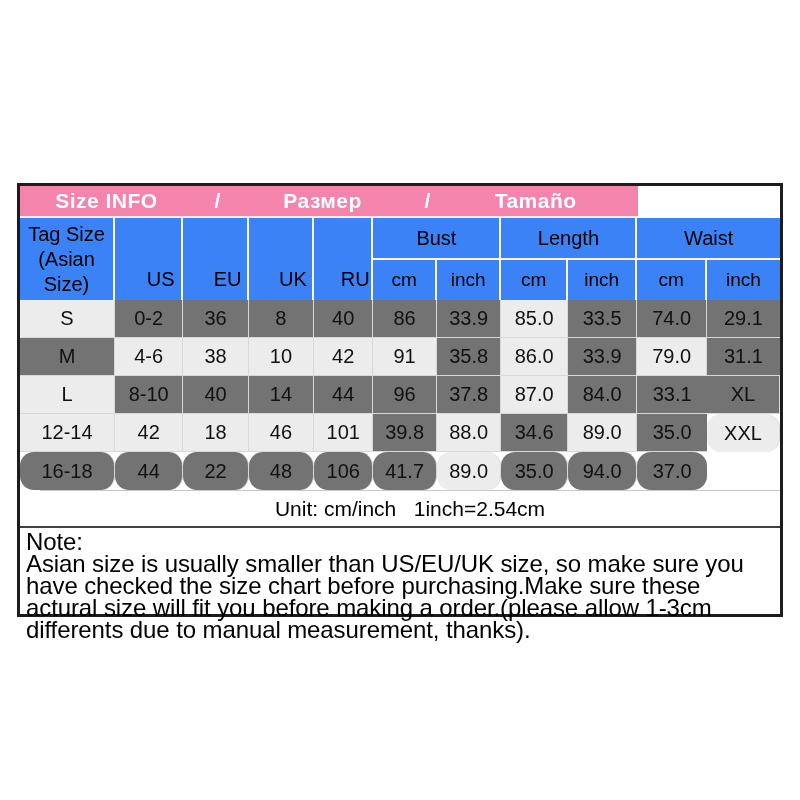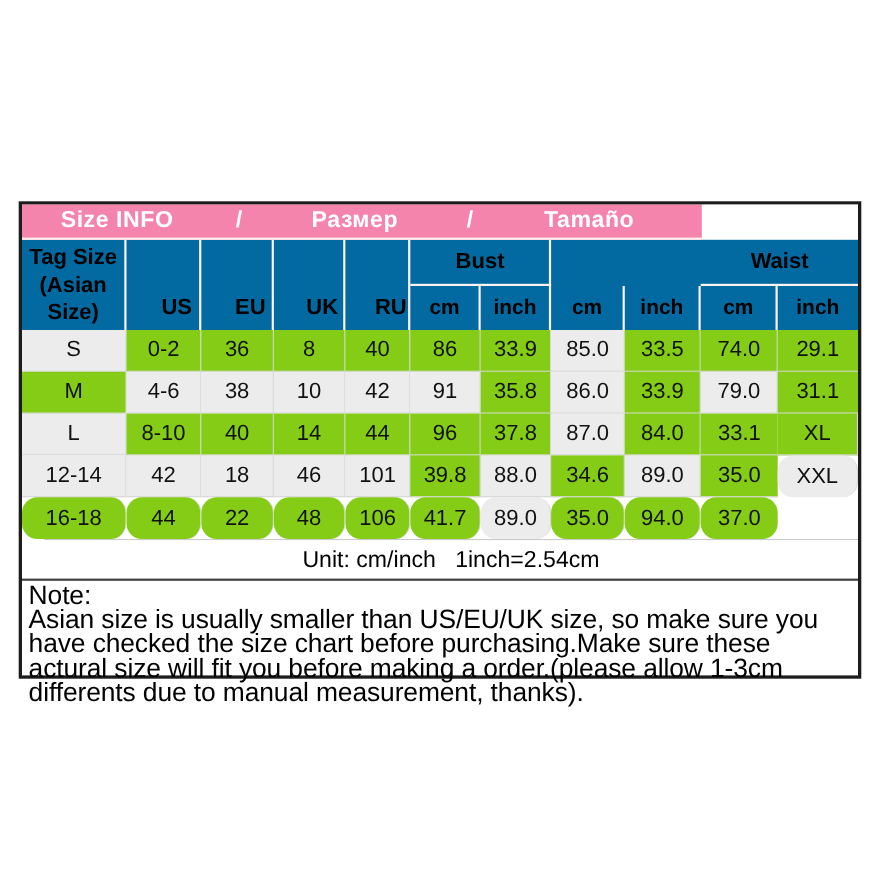--- a/index.html
+++ b/index.html
@@ -21,41 +21,41 @@
   .banner-pink span{
     position:absolute;top:50%;transform:translate(-50%,-52%);
     color:#fff;font-weight:bold;font-size:21px;letter-spacing:.5px;white-space:nowrap;
   }
   .banner-blank{flex:1;background:#ffffff;}
   
   .hdr{
     display:grid;flex:0 0 82px;
     grid-template-columns:12.5% 9% 8.6% 8.6% 7.8% 8.35% 8.5% 8.75% 9.15% 9.15% 9.6%;
     grid-template-rows:42px 40px;
-    background:#0369a1;font-weight:bold;font-size:20px;
+    background:#3b82f6;font-weight:normal;font-size:20px;
   }
   .hcell{
     display:flex;align-items:center;justify-content:center;
     border-right:2px solid #fdf3f1;box-sizing:border-box;color:#000;
   }
   .hcell.lastcol{border-right:none;}
   .tagcell{grid-row:1 / 3;flex-direction:column;line-height:25px;text-align:center;}
   .regioncell{grid-row:1 / 3;align-items:flex-end;padding-bottom:9px;padding-left:25px;}
   .groupcell{border-bottom:2px solid #fdf3f1;}
   .subcell{font-size:19px;}
   
   .body-grid{
     display:grid;flex:0 0 190px;
     grid-template-columns:12.5% 9% 8.6% 8.6% 7.8% 8.35% 8.5% 8.75% 9.15% 9.15% 9.6%;
     grid-auto-rows:38px;font-size:20px;
   }
   .dcell{
     display:flex;align-items:center;justify-content:center;
     border-right:1px solid #d8d8d8;border-bottom:1px solid #d8d8d8;
-    box-sizing:border-box;background:#84cc16;color:#111;
+    box-sizing:border-box;background:#737373;color:#111;
   }
   .dcell.gray{background:#ececec;}
   .dcell.lastcol{border-right:none;}
   .dcell.lastrow{border-bottom:none;border-radius:14px;}
   
   .unit-row{
     flex:0 0 35px;display:flex;align-items:center;justify-content:center;
     border-top:1px solid #c9c9c9;font-size:21px;white-space:pre;color:#000;margin-left:20px;
   }
   
@@ -87,20 +87,21 @@
         <div>Tag Size</div>
         <div>(Asian</div>
         <div>Size)</div>
       </div>
       <div class="hcell regioncell">US</div>
       <div class="hcell regioncell">EU</div>
       <div class="hcell regioncell">UK</div>
       <div class="hcell regioncell">RU</div>
 
       <div class="hcell groupcell" style="grid-column:6 / 8">Bust</div>
+      <div class="hcell groupcell" style="grid-column:8 / 10">Length</div>
       <div class="hcell groupcell lastcol" style="grid-column:10 / 12">Waist</div>
 
       <div class="hcell subcell" style="grid-column:6">cm</div>
       <div class="hcell subcell" style="grid-column:7">inch</div>
       <div class="hcell subcell" style="grid-column:8">cm</div>
       <div class="hcell subcell" style="grid-column:9">inch</div>
       <div class="hcell subcell" style="grid-column:10">cm</div>
       <div class="hcell subcell lastcol" style="grid-column:11">inch</div>
     </div>
 

